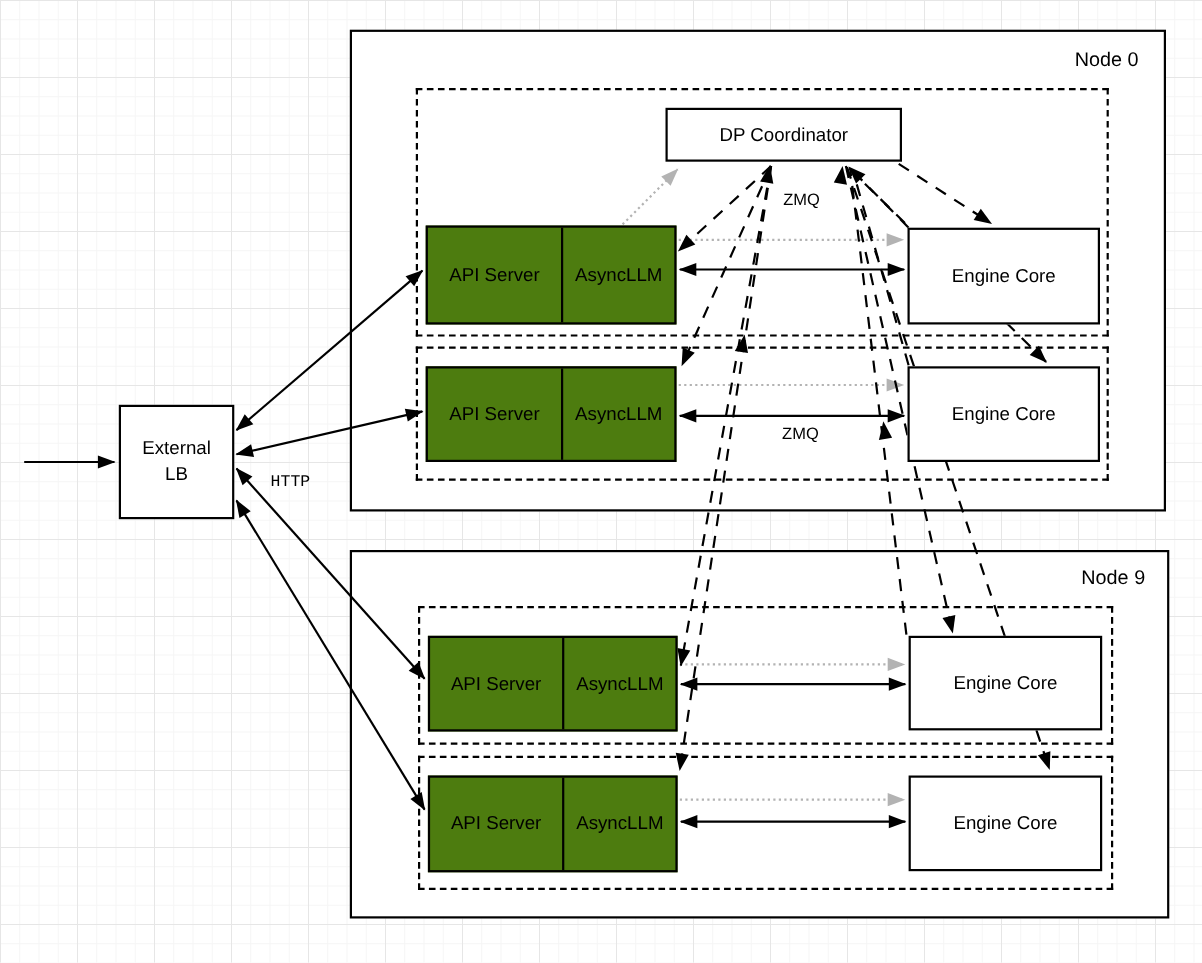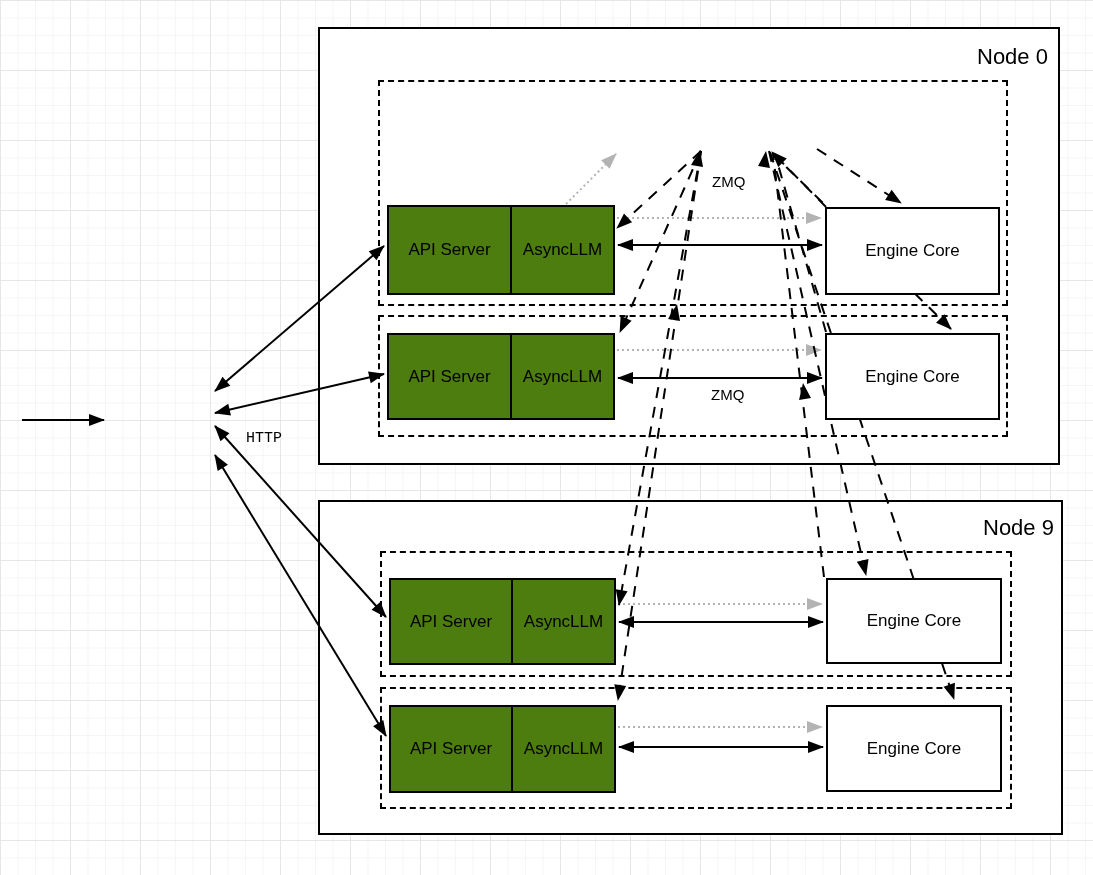--- a/index.html
+++ b/index.html
@@ -11,21 +11,21 @@
       linear-gradient(#e6e6e6 1px, transparent 1px),
       linear-gradient(90deg,#e6e6e6 1px, transparent 1px),
       linear-gradient(#f5f5f5 1px, transparent 1px),
       linear-gradient(90deg,#f5f5f5 1px, transparent 1px);
     background-size:70px 70px,70px 70px,17.5px 17.5px,17.5px 17.5px;
   }
   .canvas{position:relative;width:1093px;height:875px;}
   .abs{position:absolute;box-sizing:border-box;}
   .node-rect{background:#fff;border:2px solid #000;}
   .dash-rect{border:2px dashed #000;background:transparent;}
-  .node-label{font-size:22px;white-space:nowrap;}
+  .node-label{font-size:18px;white-space:nowrap;}
   .box{background:#fff;border:2px solid #000;display:flex;align-items:center;
        justify-content:center;font-size:17px;white-space:nowrap;}
   .pair{background:#4d7c0f;border:2px solid #000;display:flex;}
   .cell{display:flex;align-items:center;justify-content:center;font-size:17px;white-space:nowrap;}
   .cell.right{border-left:2px solid #000;flex:1;}
   .edge-label{font-size:15px;white-space:nowrap;}
   svg{position:absolute;left:0;top:0;}
   .s{stroke:#000;stroke-width:2;fill:none;}
   .d{stroke:#000;stroke-width:2;fill:none;stroke-dasharray:11 9;}
   .g{stroke:#b3b3b3;stroke-width:2;fill:none;stroke-dasharray:2 3;}
@@ -87,21 +87,28 @@
     <line class="d" x1="769" y1="151" x2="866" y2="575" marker-end="url(#ah)"></line>
     <line class="d" x1="824" y1="577" x2="773" y2="154"></line>
     <line class="d" x1="770" y1="152" x2="954" y2="699" marker-end="url(#ah)"></line>
 
     <polygon fill="#000" points="700,150 703,167 691,165"></polygon>
     <polygon fill="#000" points="766,151 770,168 758,166"></polygon>
     <polygon fill="#000" points="677,304 680,321 668,319"></polygon>
     <polygon fill="#000" points="803,383 811,398 799,400"></polygon>
   </svg>
 
+  <div class="abs box lb-multiline" style="left:108px;top:368px;width:105px;height:104px;">
+    <span>External</span>
+    <span>LB</span>
+  </div>
 
+  <div class="abs box" style="left:605px;top:98px;width:215px;height:49px;">
+    <span>DP Coordinator</span>
+  </div>
 
   <div class="abs pair" style="left:387px;top:205px;width:228px;height:90px;">
     <div class="cell" style="width:121px;">API Server</div>
     <div class="cell right">AsyncLLM</div>
   </div>
   <div class="abs box" style="left:825px;top:207px;width:175px;height:88px;">
     <span>Engine Core</span>
   </div>
 
   <div class="abs pair" style="left:387px;top:333px;width:228px;height:87px;">

